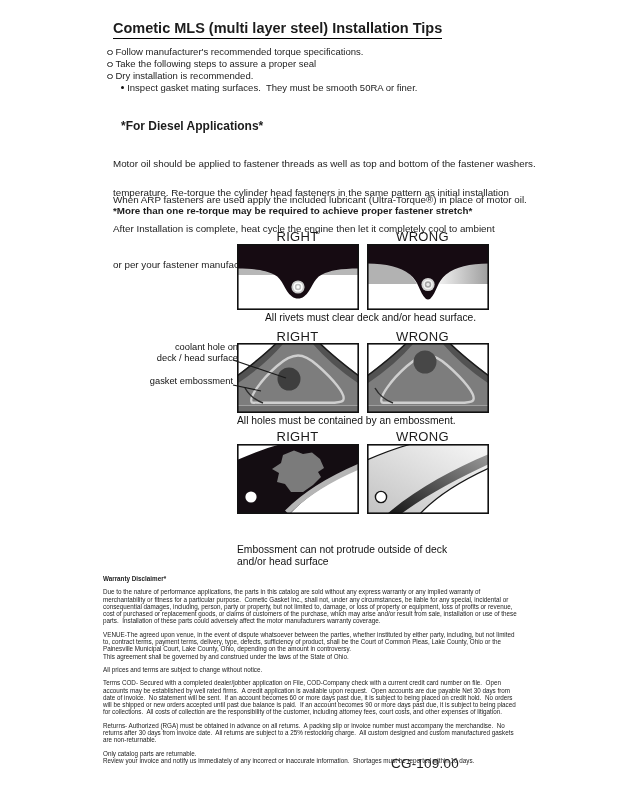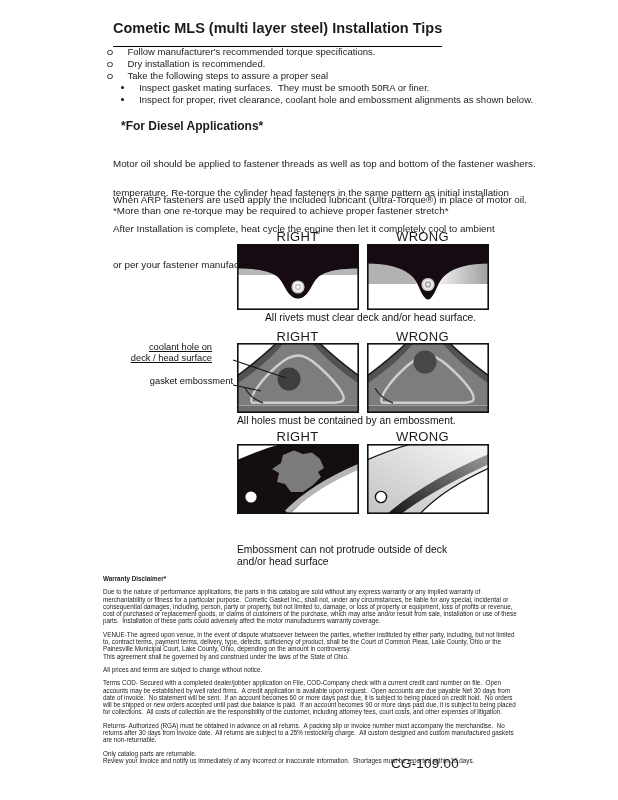--- a/index.html
+++ b/index.html
@@ -6,29 +6,29 @@
   body{
     width:618px;height:800px;background:#ffffff;
     font-family:"Liberation Sans","DejaVu Sans",sans-serif;
     color:#1c1c1c;position:relative;overflow:hidden;
     -webkit-font-smoothing:antialiased;
   }
   .abs{position:absolute;}
   
   .page-title{
     left:113px;top:20px;font-size:14.5px;font-weight:bold;
-    border-bottom:1.6px solid #000;padding-bottom:10px;white-space:nowrap;
+    border-bottom:1.6px solid #000;padding-bottom:2px;white-space:nowrap;
   }
   
   .tips{left:107px;top:46px;width:470px;font-size:9.5px;line-height:12px;}
   .tip-row{display:flex;align-items:flex-start;}
   .tip-circle{flex:0 0 auto;width:3.5px;height:3.5px;border:1px solid #333;border-radius:50%;margin:3.5px 3px 0 0;}
   .tip-sub{margin-left:14px;text-align:right;}
   .tip-dot{flex:0 0 auto;width:3.2px;height:3.2px;background:#111;border-radius:50%;margin:4px 3px 0 0;}
-  .pre{white-space:pre-wrap;margin-left:12px;}
+  .pre{white-space:pre-wrap;}
   
   .diesel-heading{left:121px;top:119px;font-size:12px;font-weight:bold;}
   .diesel-p{left:113px;font-size:9.8px;line-height:12px;white-space:pre-wrap;}
   
   .rw-row{width:250px;display:flex;gap:4px;}
   .rw-label{width:121px;text-align:center;font-size:13px;letter-spacing:.3px;color:#1a1a1a;}
   .diag-caption{left:237px;font-size:10.3px;line-height:12px;color:#111;}
   .diag-box{width:122px;height:auto;display:block;}
   .diag-pair{left:237px;display:flex;gap:8px;}
   .ann{font-size:9.3px;line-height:10.5px;text-align:right;color:#111;}
@@ -44,47 +44,43 @@
 
 <div class="abs page-title">Cometic MLS (multi layer steel) Installation Tips</div>
 
 <div class="abs tips">
   <div class="tip-row">
     <span class="tip-circle"></span>
     <span class="pre">Follow manufacturer's recommended torque specifications.</span>
   </div>
   <div class="tip-row">
     <span class="tip-circle"></span>
-    <span class="pre">Dry installation is recommended.</span>
+    <span class="pre">Take the following steps to assure a proper seal</span>
   </div>
   <div class="tip-row">
     <span class="tip-circle"></span>
-    <span class="pre">Take the following steps to assure a proper seal</span>
+    <span class="pre">Dry installation is recommended.</span>
   </div>
   <div class="tip-row tip-sub">
     <span class="tip-dot"></span>
     <span class="pre">Inspect gasket mating surfaces.  They must be smooth 50RA or finer.</span>
-  </div>
-  <div class="tip-row tip-sub">
-    <span class="tip-dot"></span>
-    <span class="pre">Inspect for proper, rivet clearance, coolant hole and embossment alignments as shown below.</span>
   </div>
 </div>
 
 <div class="abs diesel-heading">*For Diesel Applications*</div>
 <div class="abs diesel-p" style="top:134px;">
   <div>Motor oil should be applied to fastener threads as well as top and bottom of the fastener washers.</div>
   <div>When ARP fasteners are used apply the included lubricant (Ultra-Torque®) in place of motor oil.</div>
 </div>
 <div class="abs diesel-p" style="top:163px;">
   <div>temperature. Re-torque the cylinder head fasteners in the same pattern as initial installation</div>
   <div>After Installation is complete, heat cycle the engine then let it completely cool to ambient</div>
   <div>or per your fastener manufacturer's recommendations.</div>
 </div>
-<div class="abs diesel-p" style="top:205px;">*More than one re-torque may be required to achieve proper fastener stretch*</div>
+<div class="abs diesel-p" style="top:205px;font-weight:bold;">*More than one re-torque may be required to achieve proper fastener stretch*</div>
 
 <div class="abs rw-row" style="left:237px;top:229px;">
   <div class="rw-label">RIGHT</div>
   <div class="rw-label">WRONG</div>
 </div>
 <div class="abs diag-pair" style="top:244px;">
   <svg class="diag-box" viewBox="0 0 122 66">
     <rect x="0" y="0" width="122" height="66" fill="#ffffff"></rect>
     <path d="M0,24 L20,24 C30,26 36,28.5 40,31 L0,31 Z" fill="#b7b7b7"></path>
     <path d="M122,24 L102,24 C92,26 86,28.5 82,31 L122,31 Z" fill="#b7b7b7"></path>
@@ -117,21 +113,21 @@
     <rect x="0.8" y="0.8" width="120.4" height="64.4" fill="none" stroke="#111111" stroke-width="1.6"></rect>
   </svg>
 </div>
 <div class="abs diag-caption" style="top:312px;margin-left:28px;">All rivets must clear deck and/or head surface.</div>
 
 <div class="abs rw-row" style="left:237px;top:329px;">
   <div class="rw-label">RIGHT</div>
   <div class="rw-label">WRONG</div>
 </div>
 
-<div class="abs ann" style="right:406px;top:342px;width:110px;text-decoration:underline;">
+<div class="abs ann" style="right:380px;top:342px;width:110px;">
   <div>coolant hole on</div>
   <div>deck / head surface</div>
 </div>
 <div class="abs ann" style="right:385px;top:376px;width:110px;">gasket embossment</div>
 
 <svg class="abs" style="left:215px;top:335px;z-index:5;pointer-events:none;" width="120" height="70">
   <line x1="18" y1="25" x2="71" y2="43" stroke="#1a1a1a" stroke-width="1.1"></line>
   <line x1="18" y1="50" x2="46" y2="56" stroke="#1a1a1a" stroke-width="1.1"></line>
 </svg>
 

